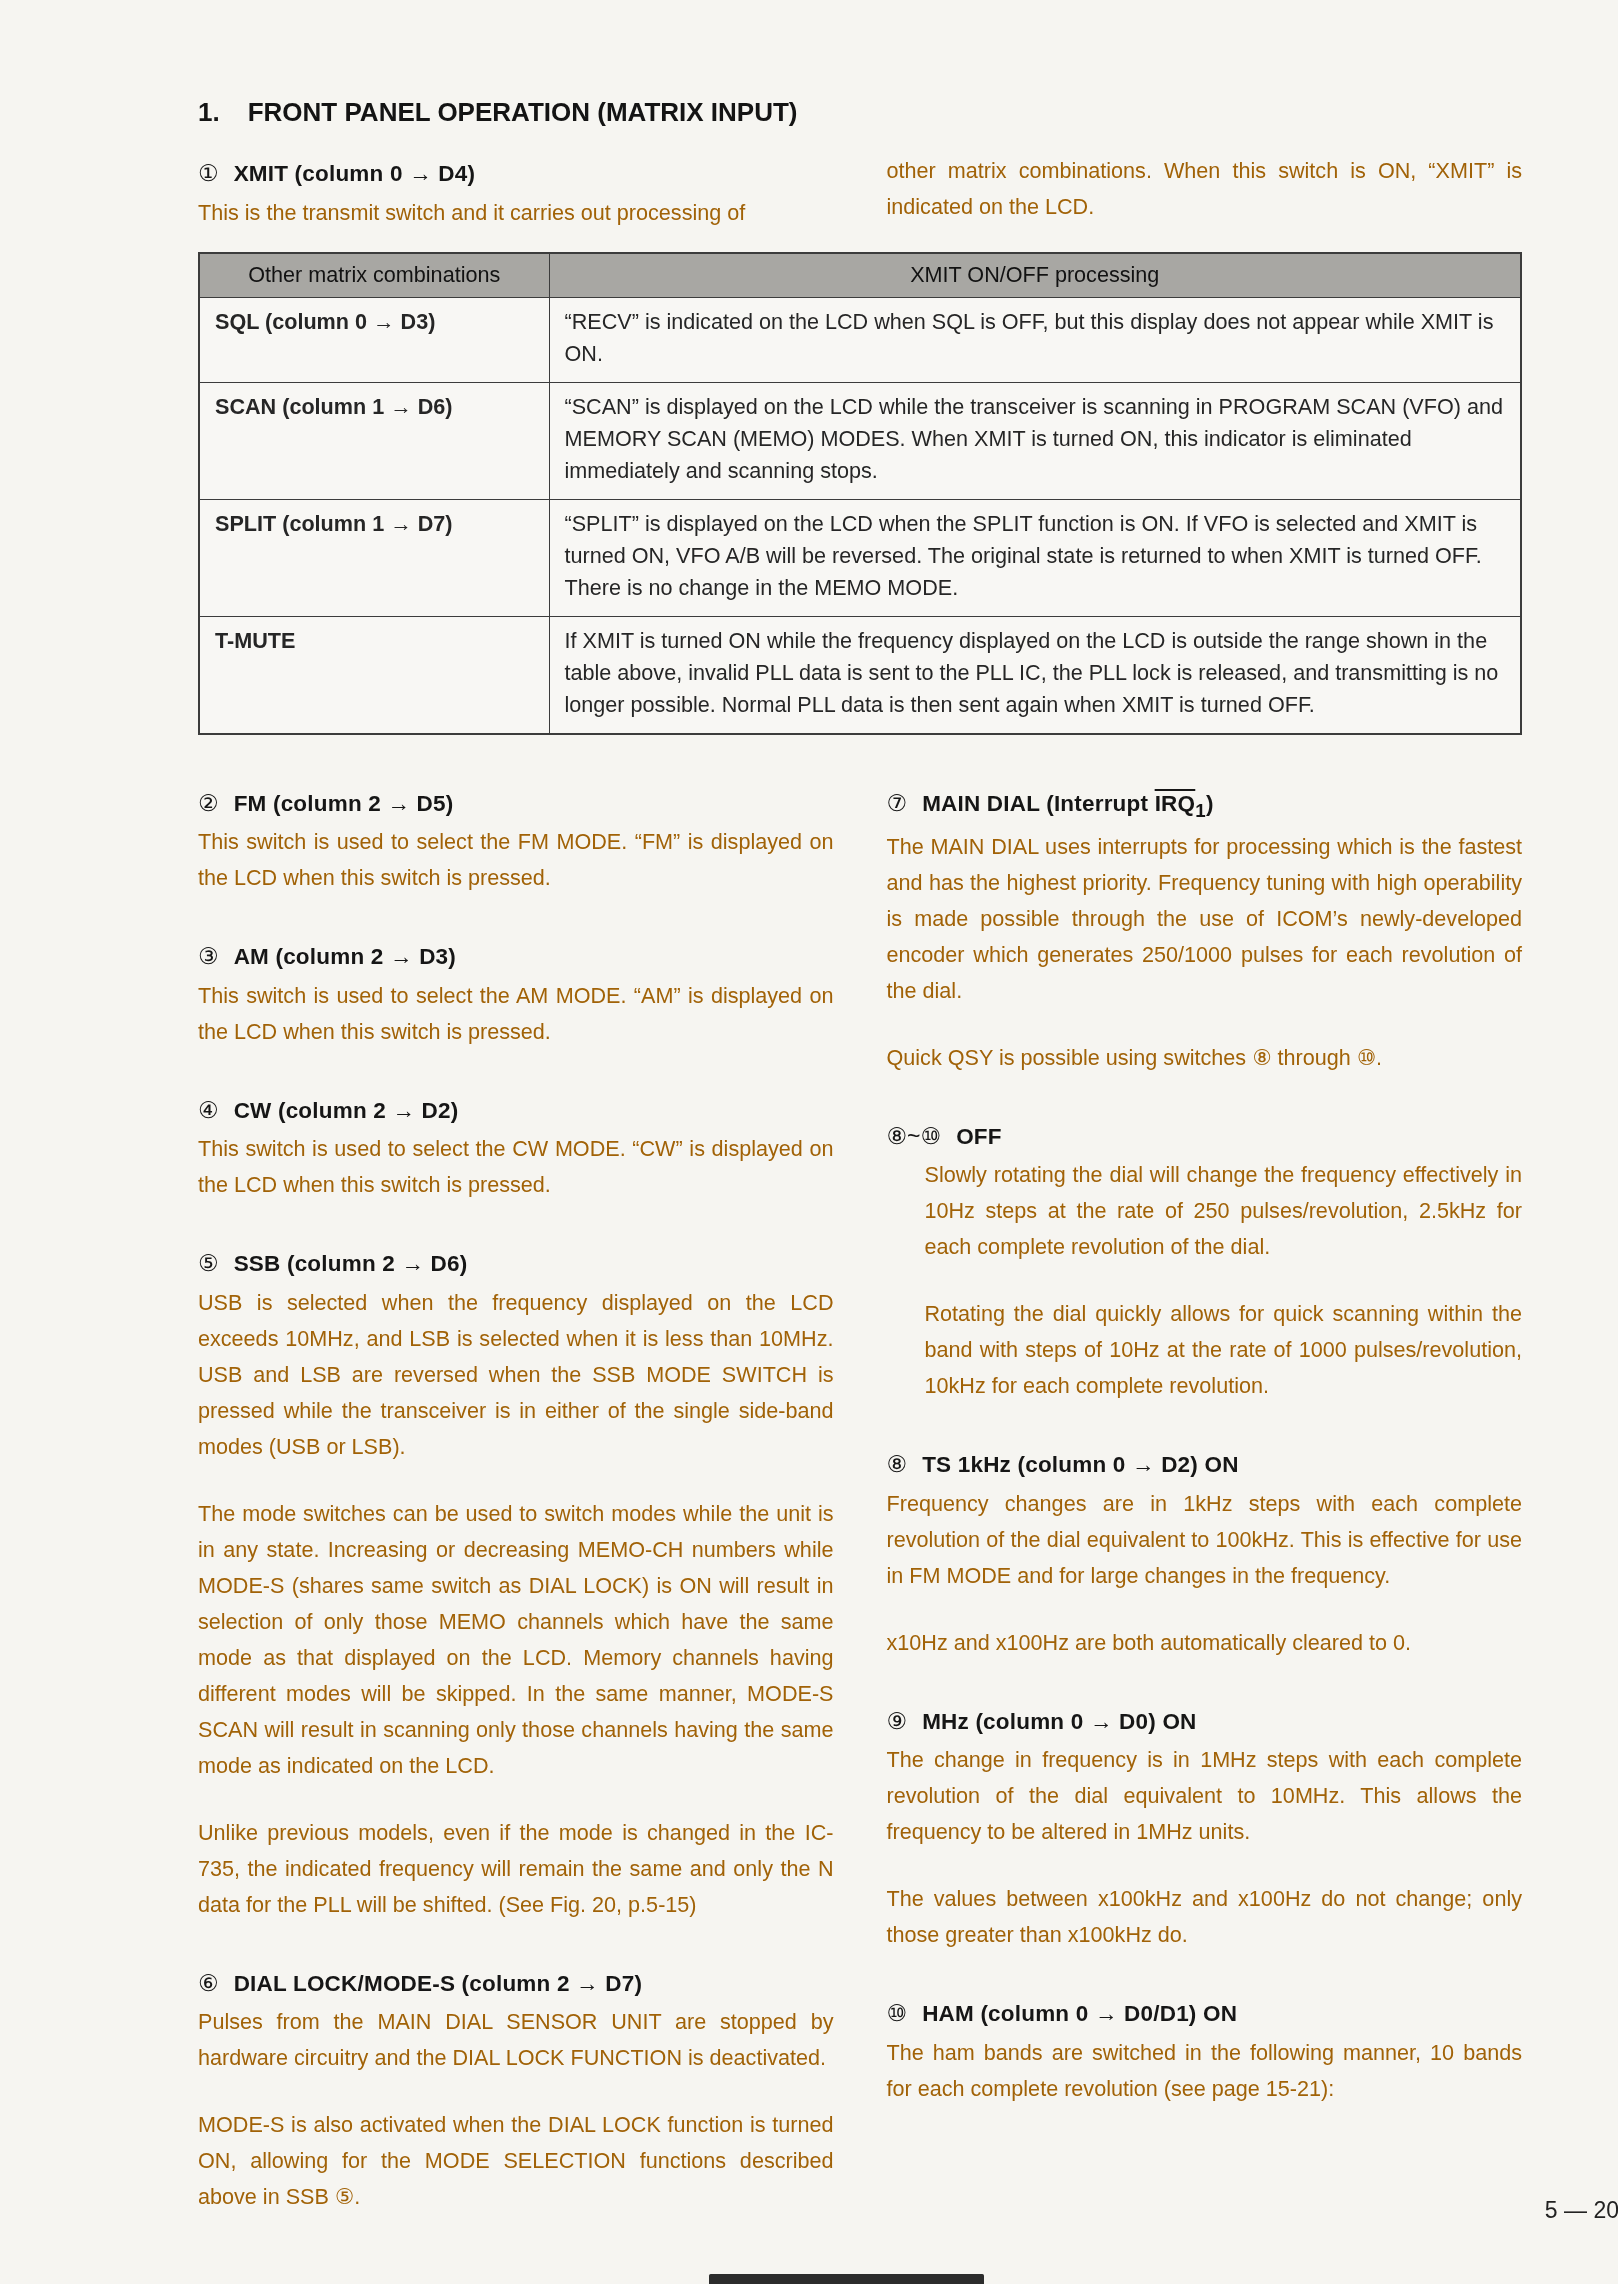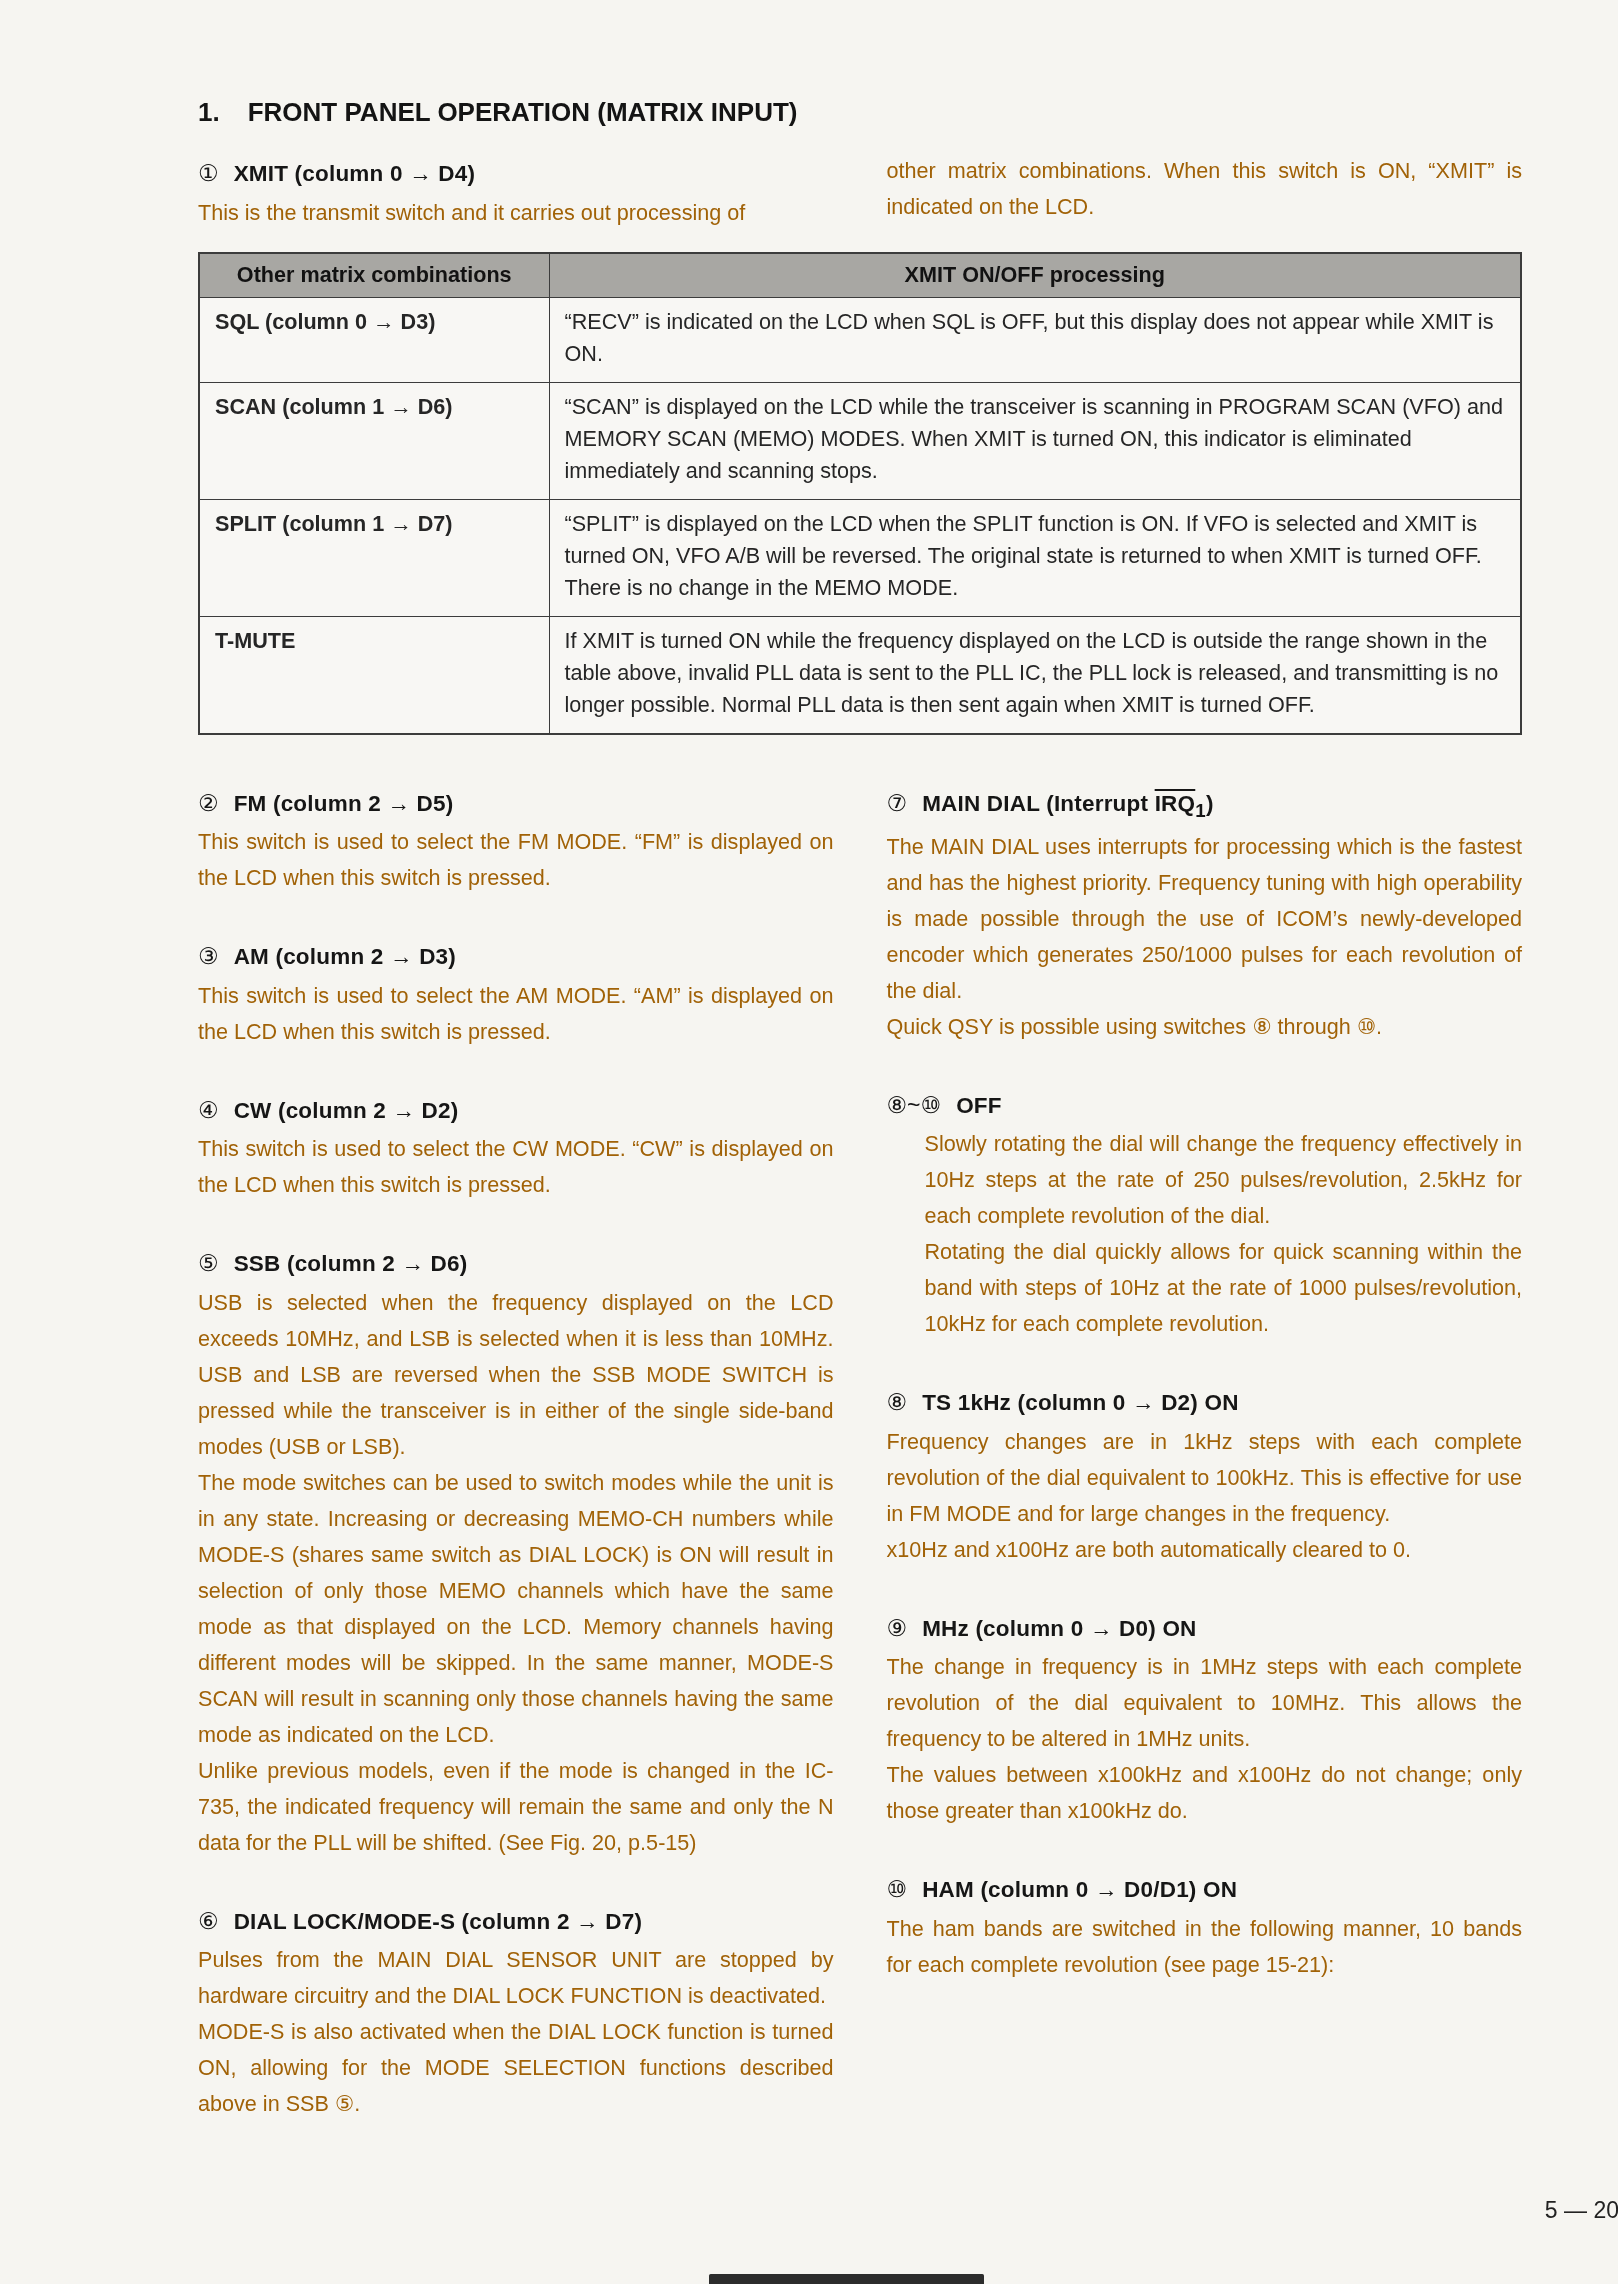--- a/index.html
+++ b/index.html
@@ -19,37 +19,37 @@
   .cols2 { display:flex; gap:53px; }
   .col { flex:1; min-width:0; }
   .sec-h { display:flex; align-items:baseline; gap:15px; font-size:22.5px; color:#161616; margin-bottom:7.5px; }
   .sec-h .num { font-size:23px; font-weight:normal; flex:none; }
   .sec-h .sec-title { font-weight:bold; letter-spacing:0.2px;margin-top:8px; }
   .ovl { text-decoration:overline; }
   p.body {
     font-size:21.6px; line-height:36px; text-align:justify;
     color:#a16207;
   }
-  p.body + p.body { }
+  p.body + p.body { margin-top:31px; }
   .sec + .sec { margin-top:40px; }
   .nowrap { white-space:nowrap; text-align:left; }
   .indented { margin-left:38px; }
 
   table.matrix {
     width:100%;
     margin-top:21.6px;
     border-collapse:collapse;
     border:2.5px solid #3c3c3c;
     background:#f8f7f4;
   }
   table.matrix th, table.matrix td { border:1.7px solid #3c3c3c; }
   table.matrix th {
     background:#a8a7a3;
     color:#121212;
-    font-size:21.6px; font-weight:bold;
+    font-size:21.6px; font-weight:normal;
     height:44px; text-align:center;
     padding:3.3px 8.3px;
   }
   table.matrix td {
     vertical-align:top;
     font-size:21.6px; line-height:32px;
     padding:8.3px 15px 11.7px;
     color:#262626;
   }
   td.label-cell { width:350px; font-weight:bold; padding-left:27px; color:#161616; }

